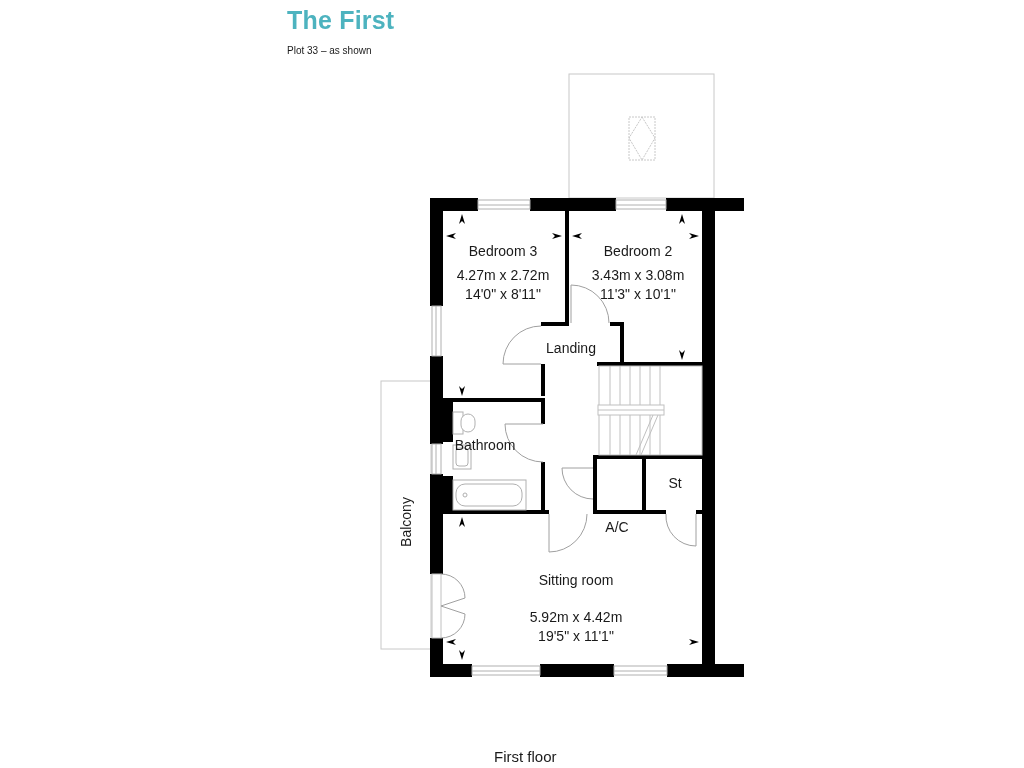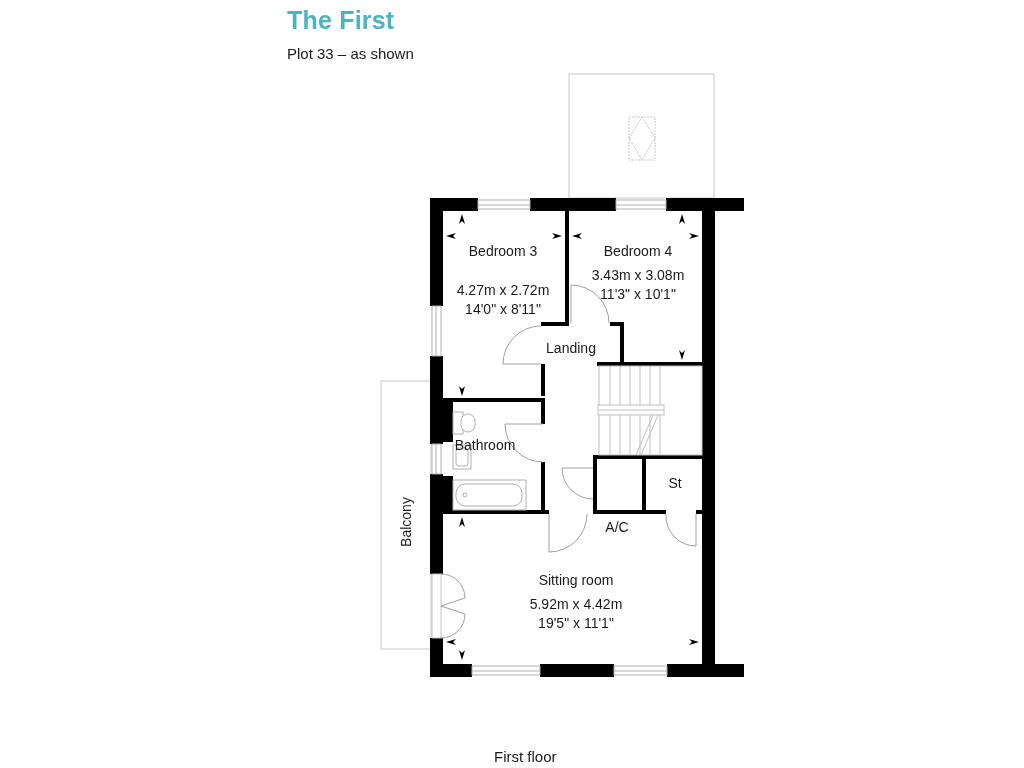--- a/index.html
+++ b/index.html
@@ -1,18 +1,18 @@
 <!DOCTYPE html>
 <html><head>
   <meta charset="utf-8">
   <style>
     html, body { margin: 0; padding: 0; background: #ffffff; }
     body { width: 1024px; height: 768px; position: relative; overflow: hidden; font-family: "Liberation Sans", "DejaVu Sans", sans-serif; }
     .title { position: absolute; left: 287px; top: 6px; font-size: 25px; font-weight: bold; color: #4db3bf; letter-spacing: 0.2px; }
-    .subtitle { position: absolute; left: 287px; top: 45px; font-size: 15px; color: #1a1a1a; }
+    .subtitle { position: absolute; left: 287px; top: 45px; font-size: 10px; color: #1a1a1a; }
     .floor-label { position: absolute; left: 494px; top: 748px; font-size: 15px; color: #1a1a1a; }
     svg.plan { position: absolute; left: 0; top: 0; }
     .room-label { position: absolute; font-size: 14px; color: #1a1a1a; text-align: center; line-height: 19px; white-space: nowrap; transform: translateX(-50%); }
     .small-label { position: absolute; font-size: 14px; color: #1a1a1a; white-space: nowrap; transform: translateX(-50%); }
     .balcony-label { position: absolute; left: 406px; top: 522px; font-size: 14px; color: #1a1a1a; transform: translate(-50%, -50%) rotate(-90deg); white-space: nowrap; }
   </style>
 </head>
 <body>
 
 <div class="title">The First</div>
@@ -149,37 +149,37 @@
     <polygon points="682,360 679,350 682,353 685,350"></polygon>
 
     <polygon points="462,517 459,527 462,524 465,527"></polygon>
     <polygon points="446,642 456,639 453,642 456,645"></polygon>
     <polygon points="699,642 689,639 692,642 689,645"></polygon>
     <polygon points="462,660 459,650 462,653 465,650"></polygon>
   </g>
 </svg>
 
 <div class="room-label" style="left:503px; top:242px;">
-  <div style="margin-bottom:20px;">Bedroom 3</div>
+  <div style="margin-bottom:5px;">Bedroom 3</div>
   <div>4.27m x 2.72m</div>
   <div>14'0" x 8'11"</div>
 </div>
 
 <div class="room-label" style="left:638px; top:242px;">
-  <div style="margin-bottom:5px;">Bedroom 4</div>
+  <div style="margin-bottom:5px;">Bedroom 2</div>
   <div>3.43m x 3.08m</div>
   <div>11'3" x 10'1"</div>
 </div>
 
 <div class="small-label" style="left:571px; top:340px;">Landing</div>
 <div class="small-label" style="left:485px; top:437px;">Bathroom</div>
 <div class="small-label" style="left:617px; top:475px;margin-top:44px;">A/C</div>
 <div class="small-label" style="left:675px; top:475px;">St</div>
 
 <div class="room-label" style="left:576px; top:571px;">
-  <div style="margin-bottom:5px;">Sitting room</div>
+  <div style="margin-bottom:18px;">Sitting room</div>
   <div>5.92m x 4.42m</div>
   <div>19'5" x 11'1"</div>
 </div>
 
 <div class="balcony-label">Balcony</div>
 
 <div class="floor-label">First floor</div>
 
 </body></html>

